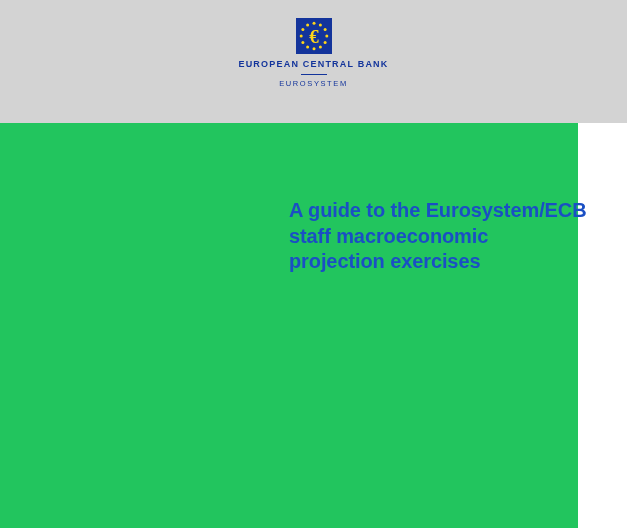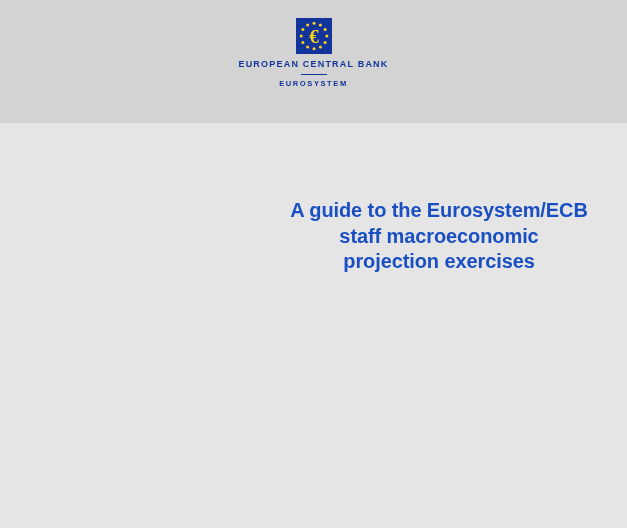--- a/index.html
+++ b/index.html
@@ -50,34 +50,33 @@
     font-family: "Liberation Sans", sans-serif;
   }
   .logo-rule {
     width: 26px;
     height: 1px;
     background: #13349b;
     margin: 5px auto 4px auto;
   }
   .logo-sub {
     font-size: 7.5px;
-    font-weight: bold;
+    font-weight: normal;
     letter-spacing: 1.6px;
     color: #13349b;
     font-family: "Liberation Sans", sans-serif;
   }
   
   .body-area {
     position: absolute;
     left: 0;
     top: 123px;
-    width: 627px;
+    width: 578px;
     height: 405px;
-    background: #e5e5e5;
-    text-align: center;
+    background: #22c55e;
   }
   .doc-title {
     position: absolute;
     left: 289px;
     top: 75px;
     width: 300px;
     color: #1a4fc4;
     font-size: 20px;
     line-height: 25.5px;
     font-weight: bold;

